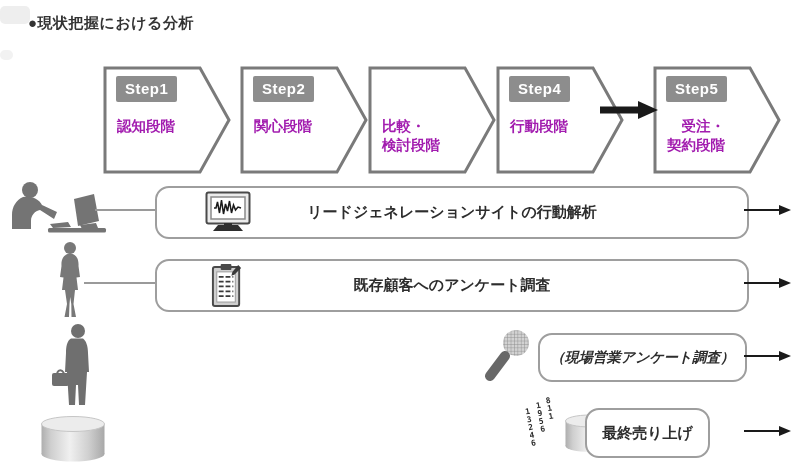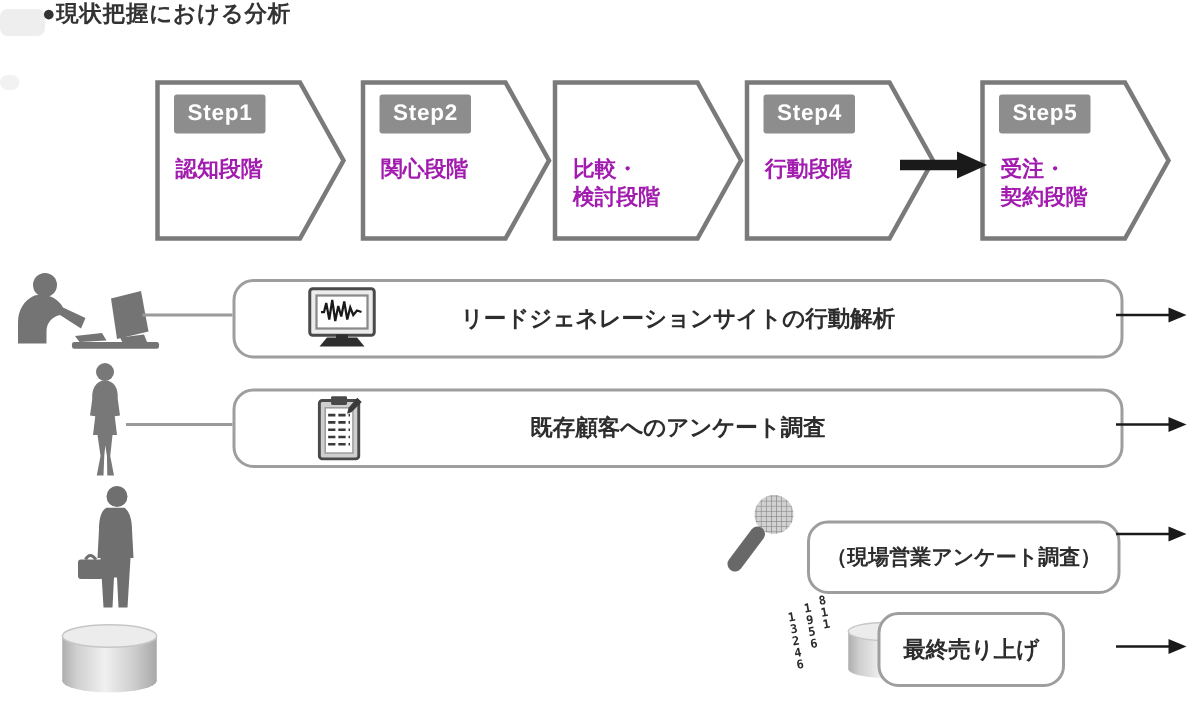--- a/index.html
+++ b/index.html
@@ -1,24 +1,24 @@
 <!DOCTYPE html>
 <html><head>
 <meta charset="utf-8">
 <style>
   html,body{margin:0;padding:0;background:#fff;}
   .canvas{
     position:relative;width:800px;height:475px;background:#fff;overflow:hidden;
     font-family:"Liberation Sans","DejaVu Sans",sans-serif;color:#2d2d2d;
   }
   .smudge{position:absolute;background:#d9d9d9;border-radius:5px;}
-  .title{position:absolute;left:28px;top:0;font-size:15px;font-weight:bold;color:#333;letter-spacing:.5px;}
+  .title{position:absolute;left:28px;top:14px;font-size:15px;font-weight:bold;color:#333;letter-spacing:.5px;}
 
   
-  .chev{position:absolute;top:53px;width:128px;height:104px;}
+  .chev{position:absolute;top:66px;width:128px;height:104px;}
   .chev svg{position:absolute;left:0;top:0;}
   .step-label{position:absolute;left:13px;top:10px;background:#8d8d8d;color:#fff;
     font-size:15px;font-weight:bold;letter-spacing:.5px;padding:4px 9px 5px;border-radius:2px;}
   .step-stage{position:absolute;left:14px;top:51px;font-size:14.5px;font-weight:600;
     color:#a21caf;line-height:1.32;white-space:pre-line;}
 
   
   .flow-box{position:absolute;border:2px solid #9e9e9e;border-radius:14px;background:#fff;}
   .flow-box .box-label{position:absolute;left:0;right:0;top:0;bottom:0;display:flex;
     align-items:center;justify-content:center;font-size:15px;font-weight:600;color:#2d2d2d;}
@@ -63,21 +63,21 @@
     <div class="step-stage">比較・
 検討段階</div>
   </div>
   <div class="chev" style="left:496px;padding-left:16px;">
     <svg width="128" height="108" viewBox="0 0 128 108">
       <polygon points="2,2 97,2 126,54 97,106 2,106" fill="#ffffff" stroke="#7a7a7a" stroke-width="3"></polygon>
     </svg>
     <div class="step-label">Step4</div>
     <div class="step-stage">行動段階</div>
   </div>
-  <div class="chev" style="left:653px;">
+  <div class="chev" style="left:653px;text-align:right;">
     <svg width="128" height="108" viewBox="0 0 128 108">
       <polygon points="2,2 97,2 126,54 97,106 2,106" fill="#ffffff" stroke="#7a7a7a" stroke-width="3"></polygon>
     </svg>
     <div class="step-label">Step5</div>
     <div class="step-stage">受注・
 契約段階</div>
   </div>
 
   <svg class="abs" style="left:596px;top:99px;" width="64" height="22" viewBox="0 0 64 22">
     <line x1="4" y1="11" x2="44" y2="11" stroke="#1a1a1a" stroke-width="7"></line>
@@ -151,21 +151,21 @@
   <svg class="abs" style="left:480px;top:327px;" width="54" height="58" viewBox="0 0 54 58">
     <defs>
       <pattern id="micmesh" width="3.4" height="3.4" patternUnits="userSpaceOnUse">
         <rect width="3.4" height="3.4" fill="#d2d2d2"></rect>
         <path d="M0,0 H3.4 M0,0 V3.4" stroke="#8c8c8c" stroke-width="0.9"></path>
       </pattern>
     </defs>
     <circle cx="36" cy="16" r="13" fill="url(#micmesh)"></circle>
     <line x1="25" y1="29" x2="10" y2="49" stroke="#686868" stroke-width="10" stroke-linecap="round"></line>
   </svg>
-  <div class="flow-box" style="left:538px;top:347px;width:205px;height:45px;">
+  <div class="flow-box" style="left:538px;top:333px;width:205px;height:45px;font-style:italic;">
     <div class="box-label small">（現場営業アンケート調査）</div>
   </div>
   <svg class="abs" style="left:744px;top:348px;" width="48" height="16" viewBox="0 0 48 16">
     <line x1="0" y1="8" x2="36" y2="8" stroke="#1a1a1a" stroke-width="1.8"></line>
     <polygon points="35,3 47,8 35,13" fill="#1a1a1a"></polygon>
   </svg>
 
   <svg class="abs" style="left:40px;top:415px;" width="66" height="48" viewBox="0 0 66 48">
     <defs>
       <linearGradient id="cyl1" x1="0" y1="0" x2="1" y2="0">

